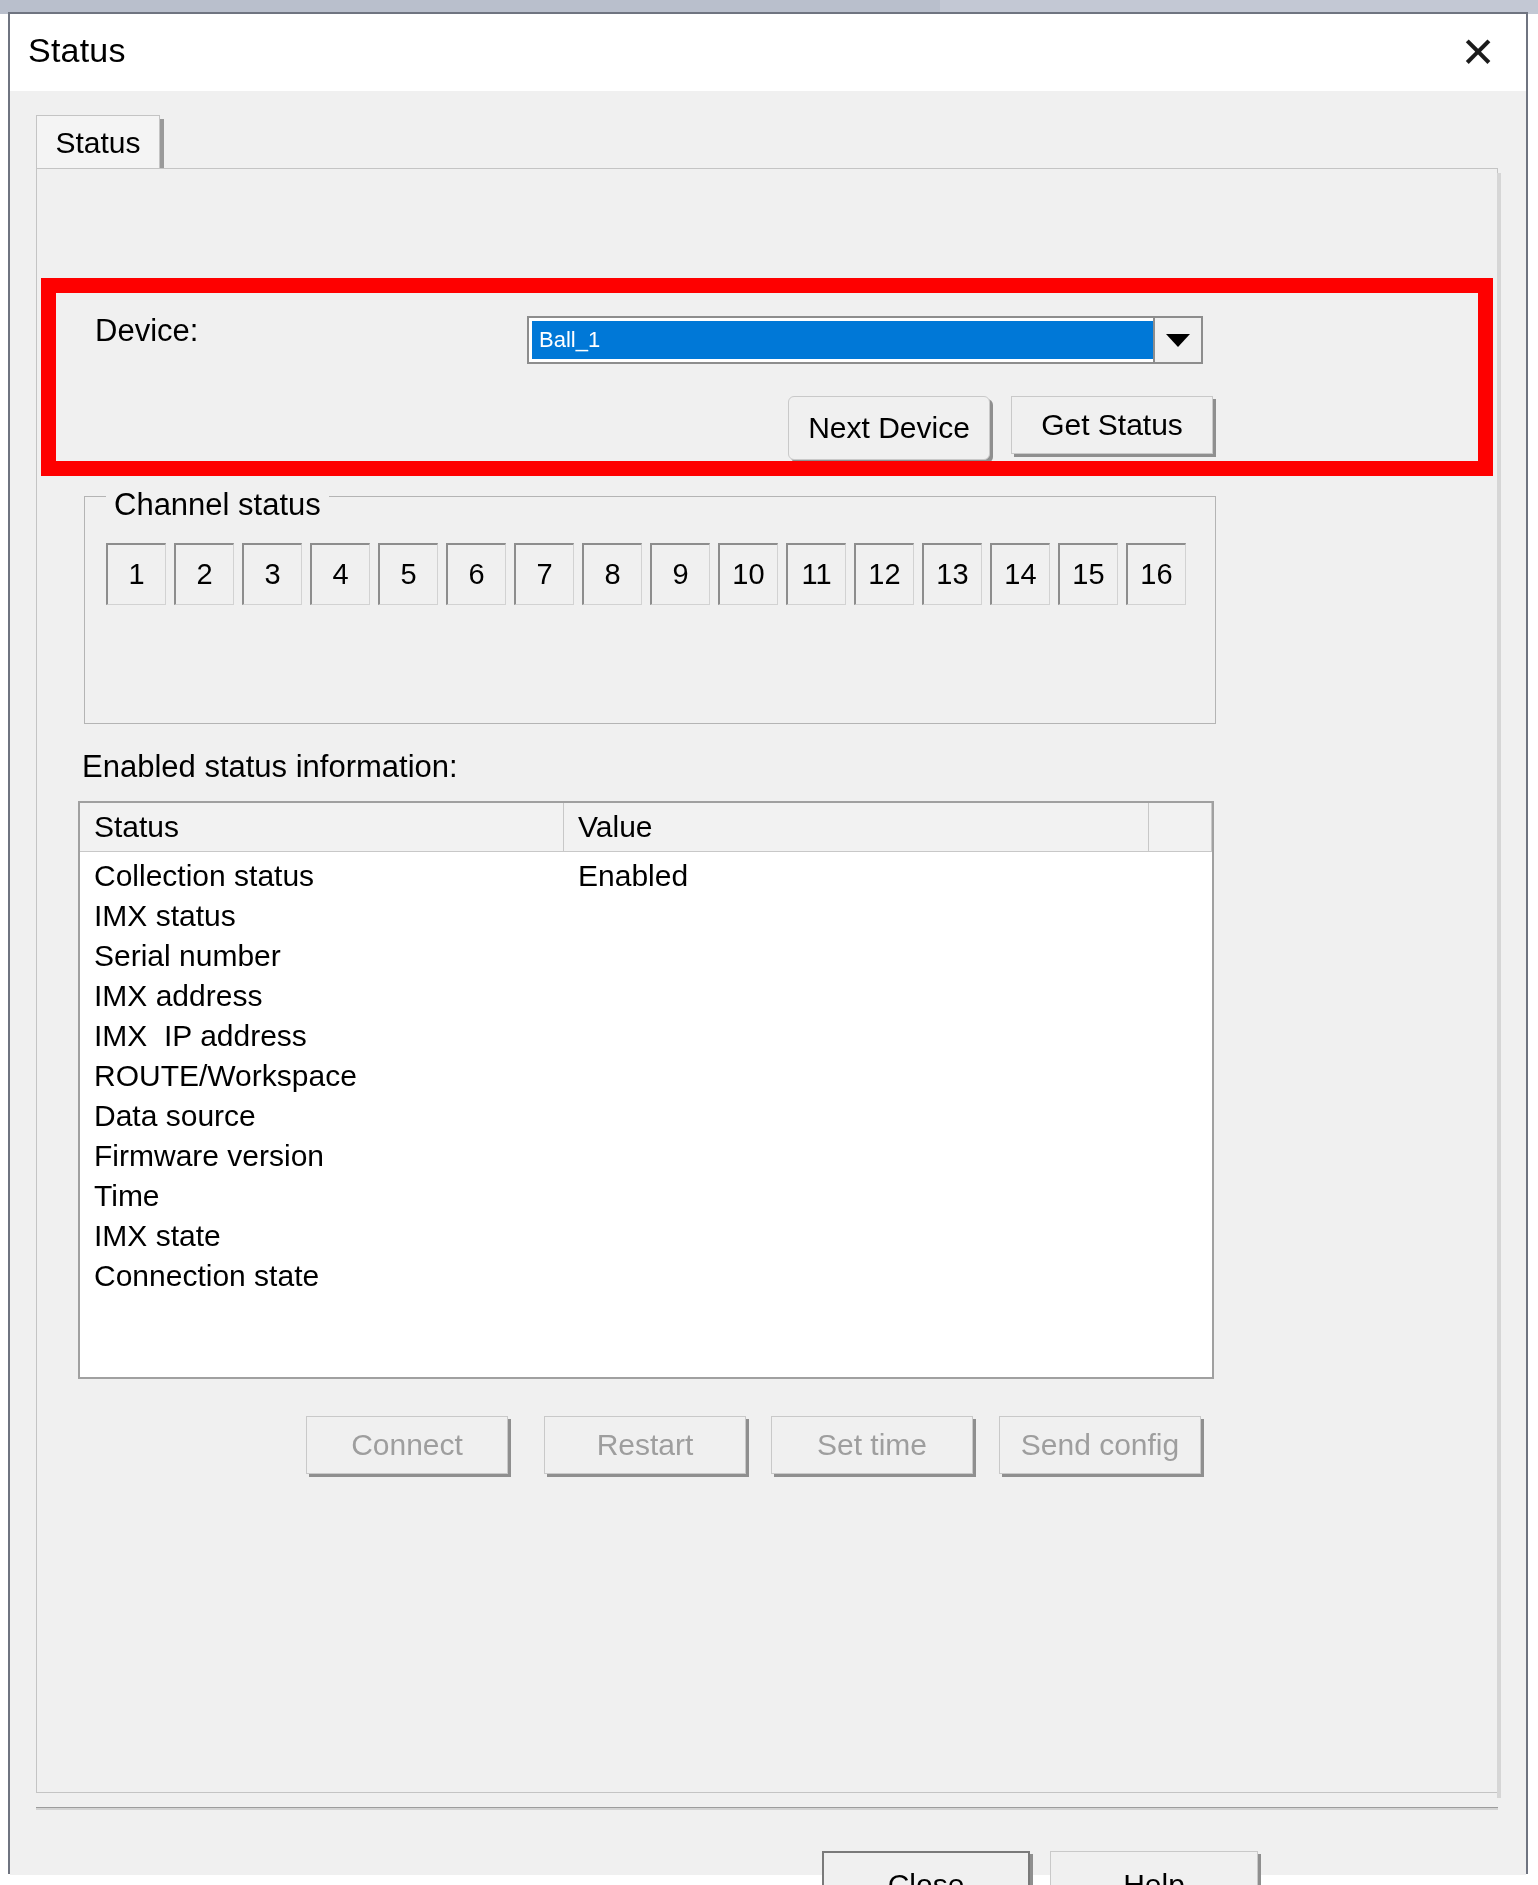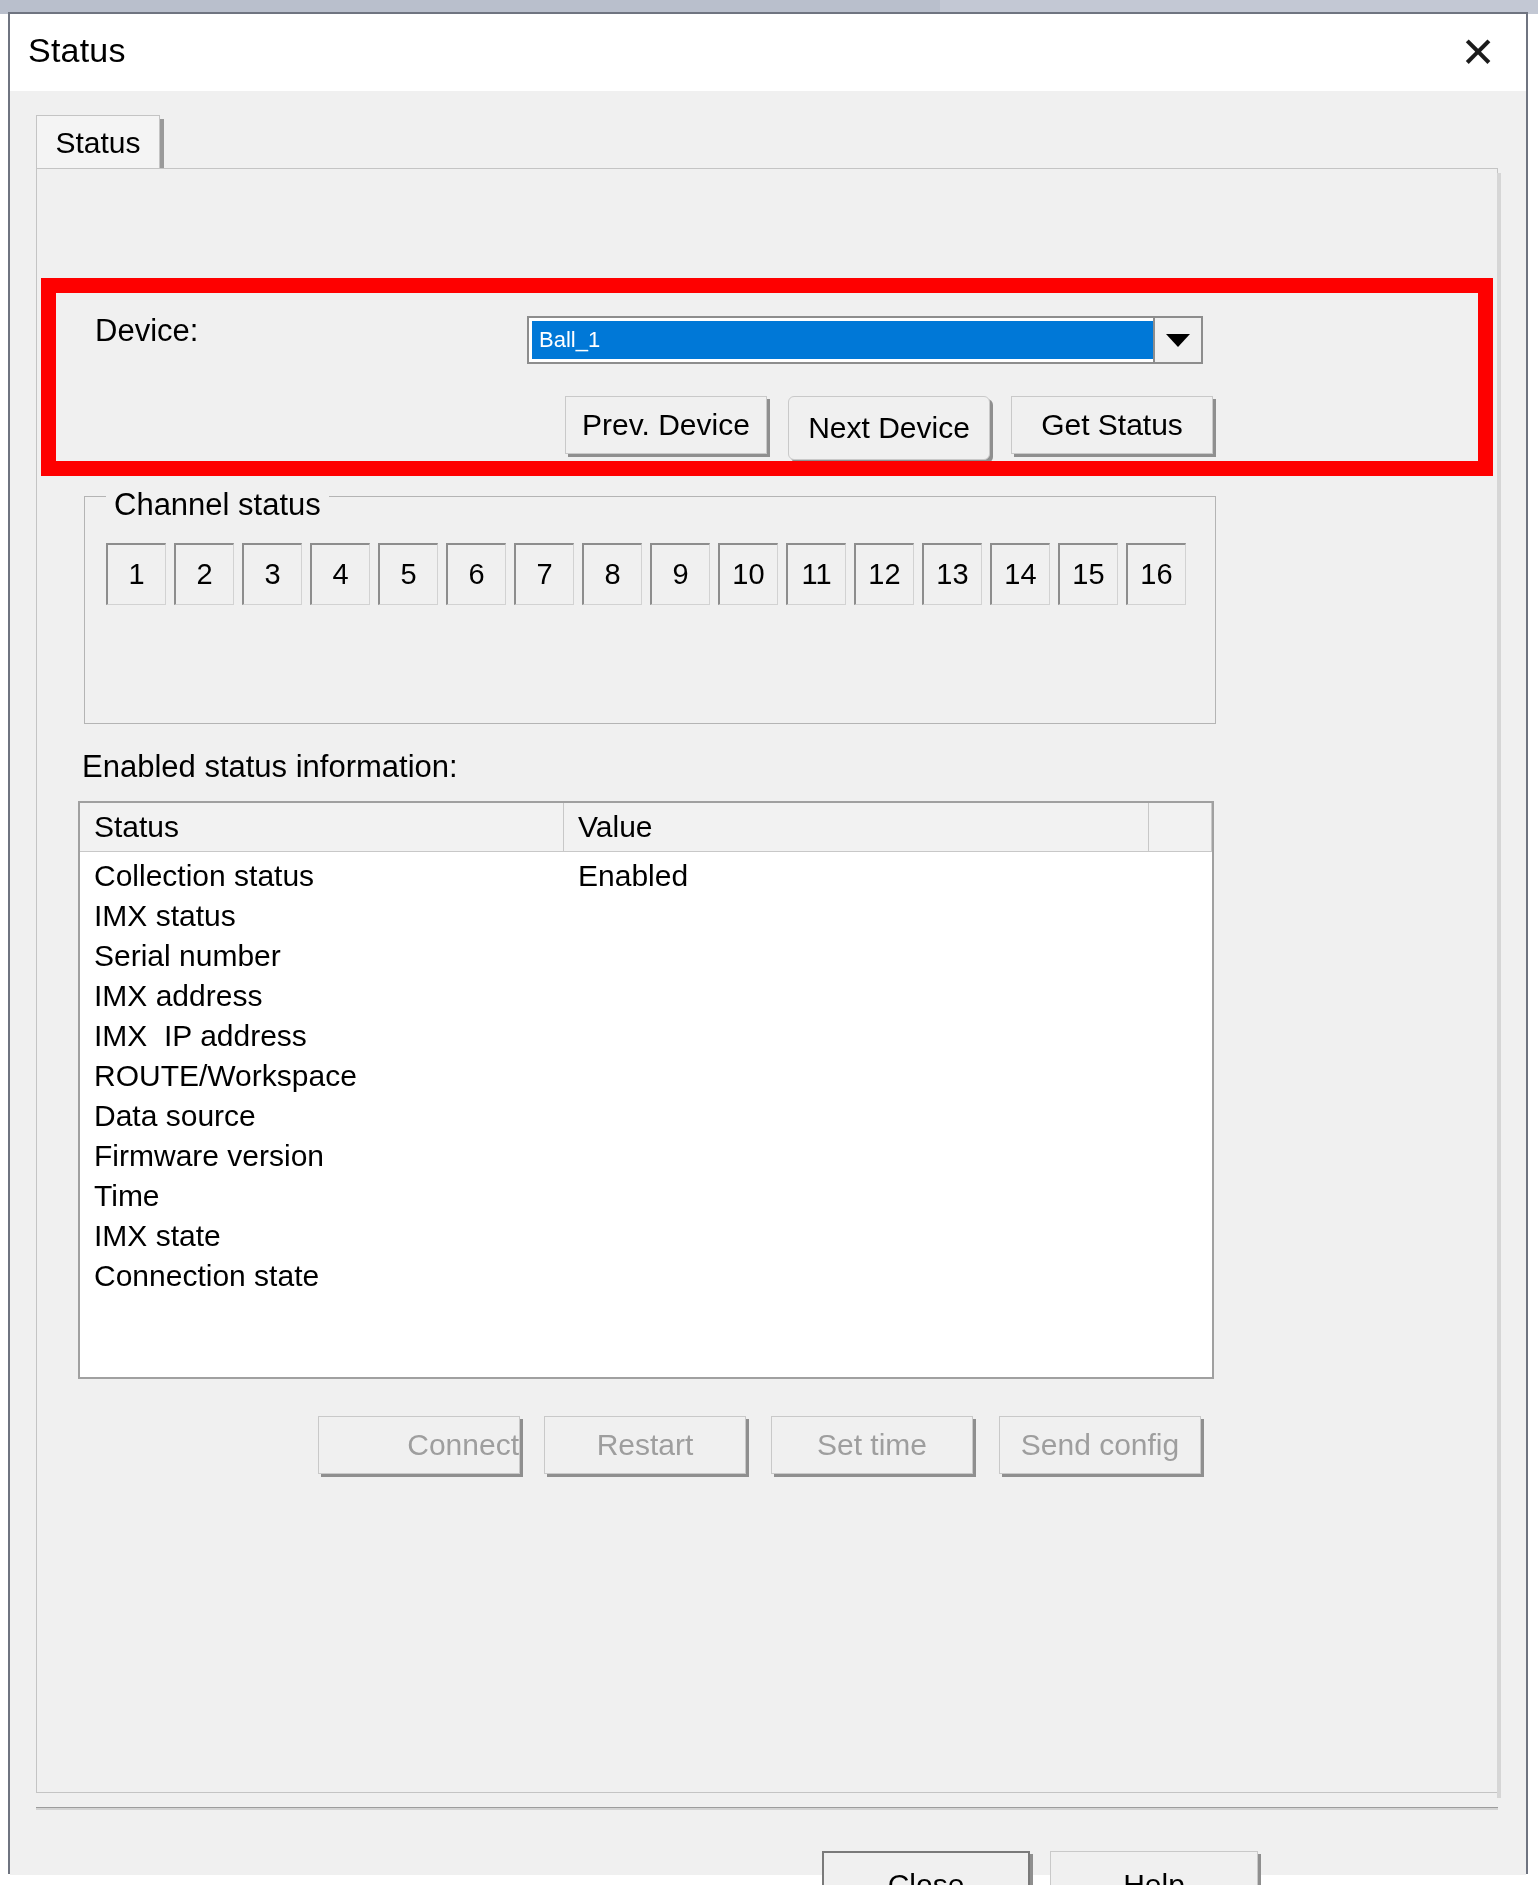--- a/index.html
+++ b/index.html
@@ -280,21 +280,21 @@
     font-size: 30px;
     color: #000;
     padding-left: 14px;
     box-sizing: border-box;
     white-space: pre;
   }
   .lv-td.col-status { width: 484px; }
   .lv-td.col-value  { width: 585px; }
 
   
-  .btn-connect { left: 308px;  top: 1325px; width: 202px; height: 58px; justify-content: flex-end; }
+  .btn-connect { left: 296px;  top: 1325px; width: 202px; height: 58px; }
   .btn-restart { left: 534px;  top: 1325px; width: 202px; height: 58px; }
   .btn-settime { left: 761px;  top: 1325px; width: 202px; height: 58px; }
   .btn-sendcfg { left: 989px;  top: 1325px; width: 202px; height: 58px; }
 
   
   .bottom-sep {
     position: absolute;
     left: 26px; top: 1716px;
     width: 1462px; height: 2px;
     background: #d3d3d3;
@@ -332,23 +332,20 @@
     <div class="red-box"></div>
 
     <div class="device-label">Device:</div>
     <div class="combo">
       <div class="combo-field">Ball_1</div>
     </div>
     <div class="combo-btn">
       <span class="combo-arrow"></span>
     </div>
 
-    <div class="btn btn-prev">
-      <span>Prev. Device</span>
-    </div>
     <div class="btn btn-next">
       <span>Next Device</span>
     </div>
     <div class="btn btn-get">
       <span>Get Status</span>
     </div>
 
     <div class="groupbox"></div>
     <div class="groupbox-title">Channel status</div>
     <div class="channels">

